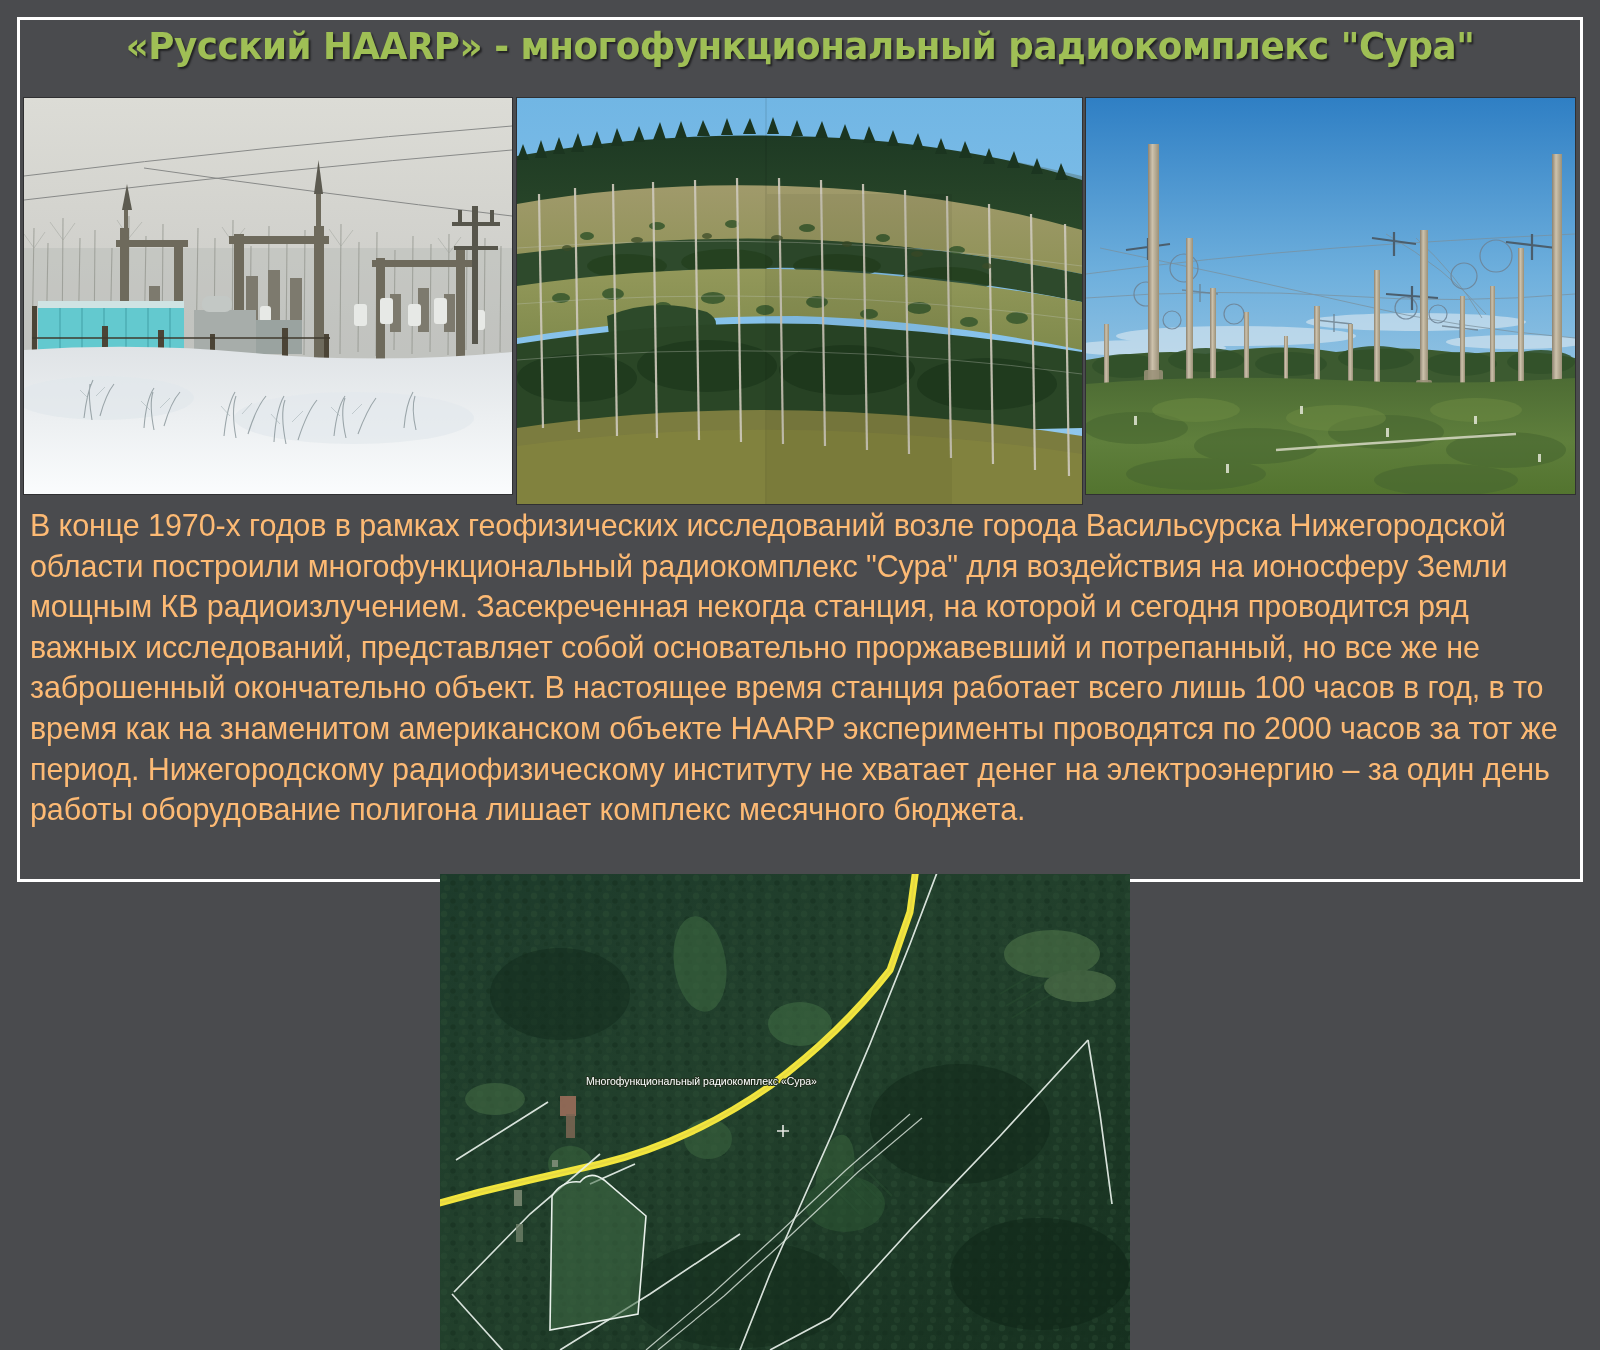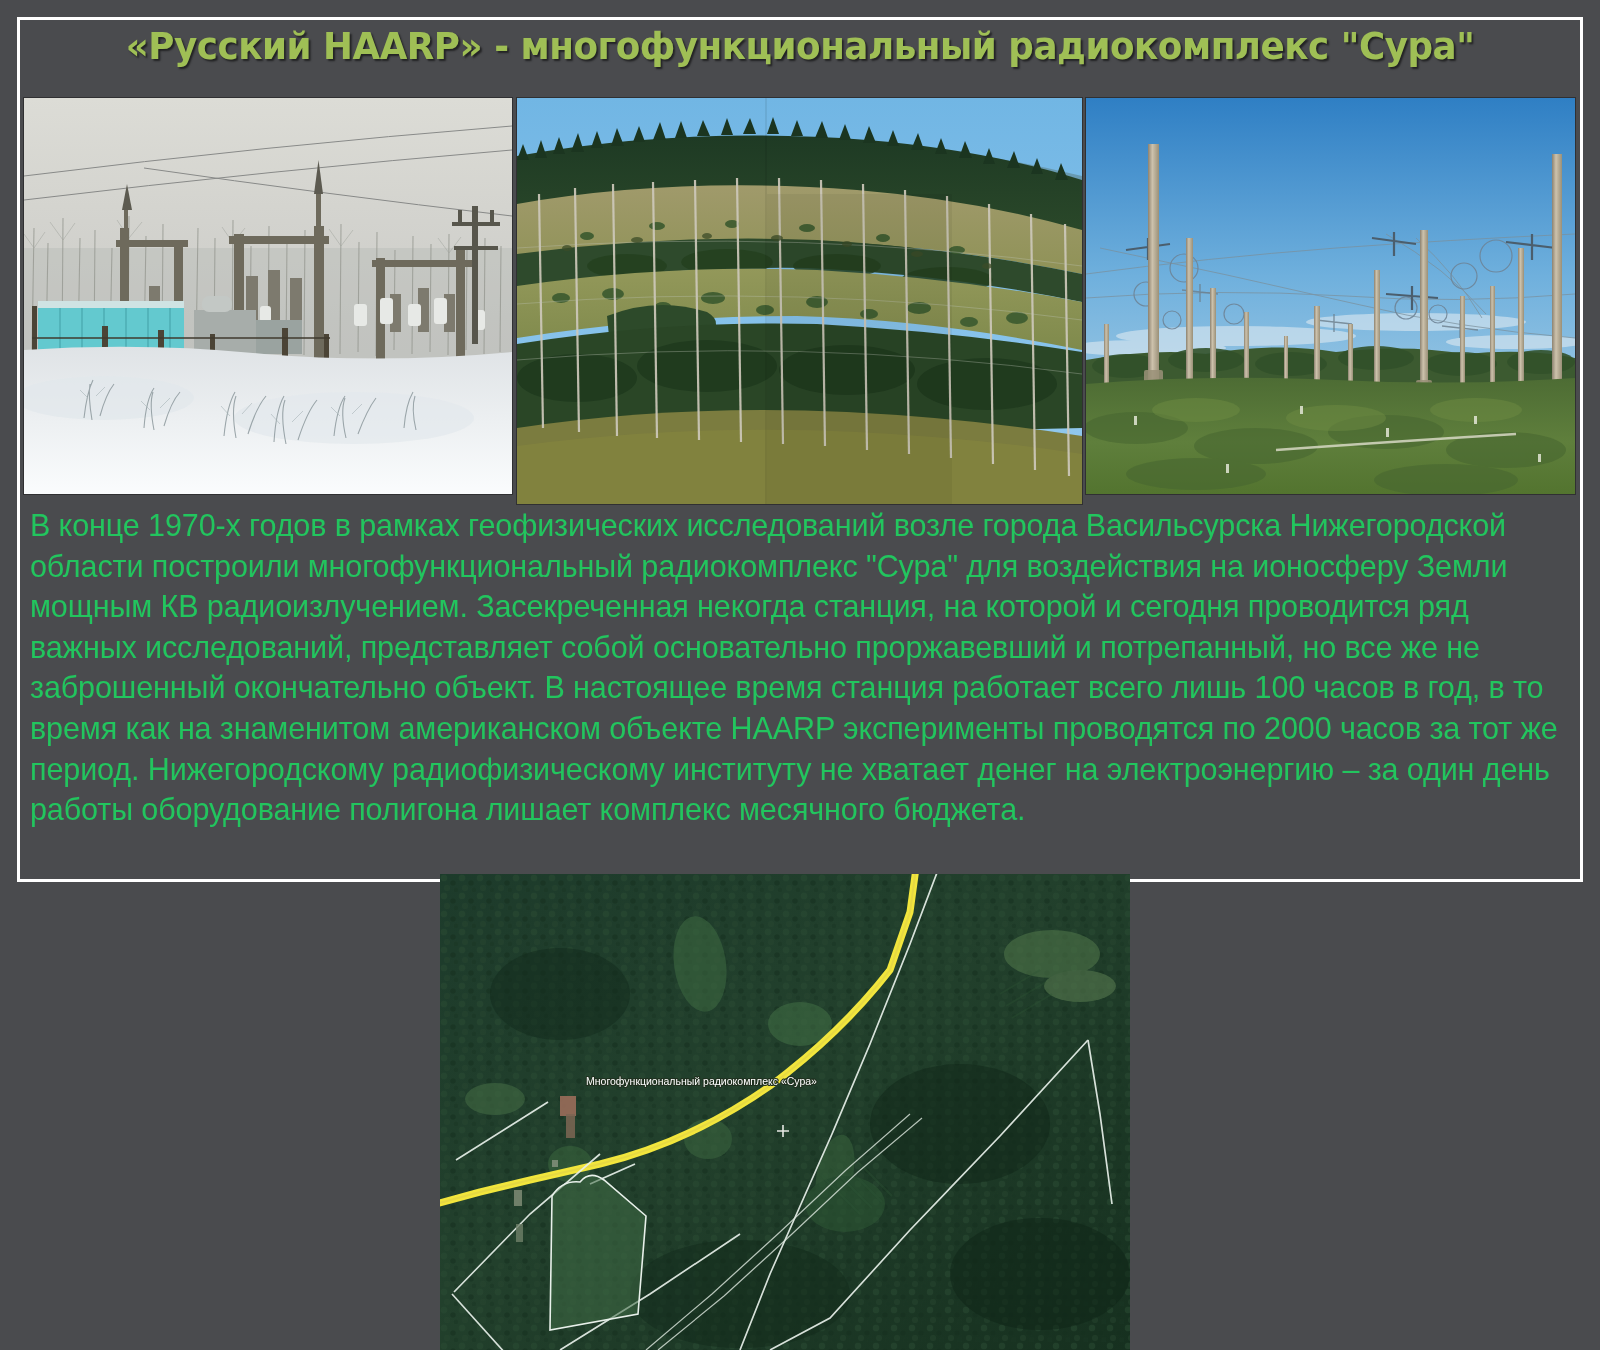--- a/index.html
+++ b/index.html
@@ -45,21 +45,21 @@
   }
   #photo1{left:24px;  top:98px; width:488px; height:396px;}
   #photo2{left:517px; top:98px; width:565px; height:406px;}
   #photo3{left:1086px;top:98px; width:489px; height:396px;}
   .photo svg{display:block;width:100%;height:100%;}
 
   #bodytext{
     position:absolute;
     left:30px;top:505px;
     width:1540px;
-    color:#22c55e;
+    color:#fdba74;
     font-size:30.5px;
     line-height:40.6px;
     font-family:"Liberation Sans", sans-serif;
     letter-spacing:-0.1px;
   }
   #map{
     position:absolute;
     left:440px;top:874px;
     width:690px;height:476px;
     overflow:hidden;

